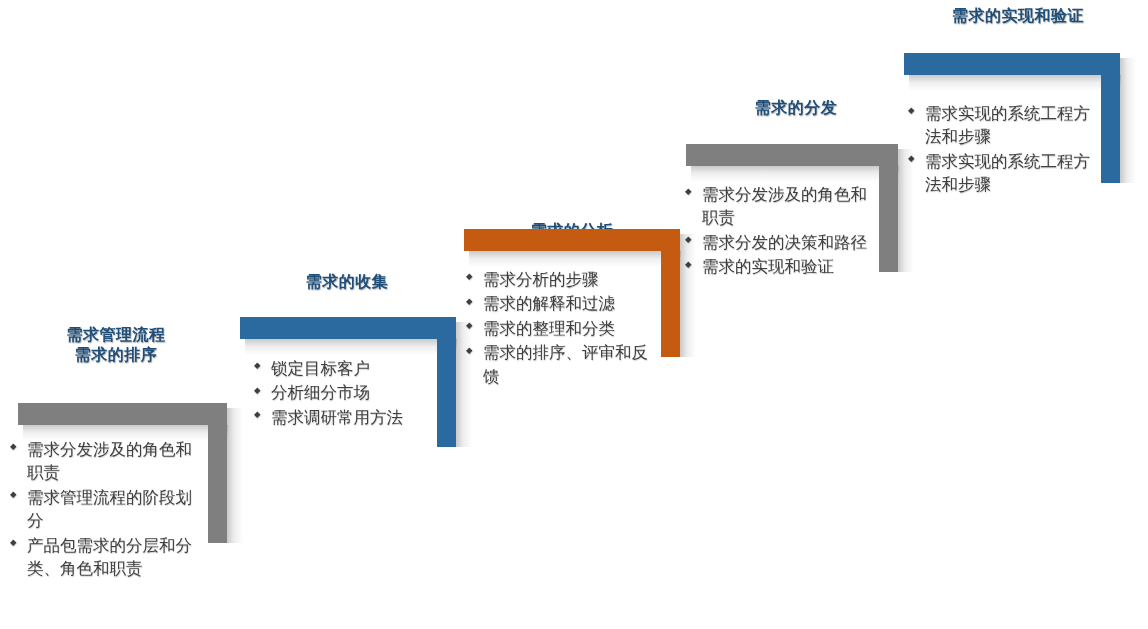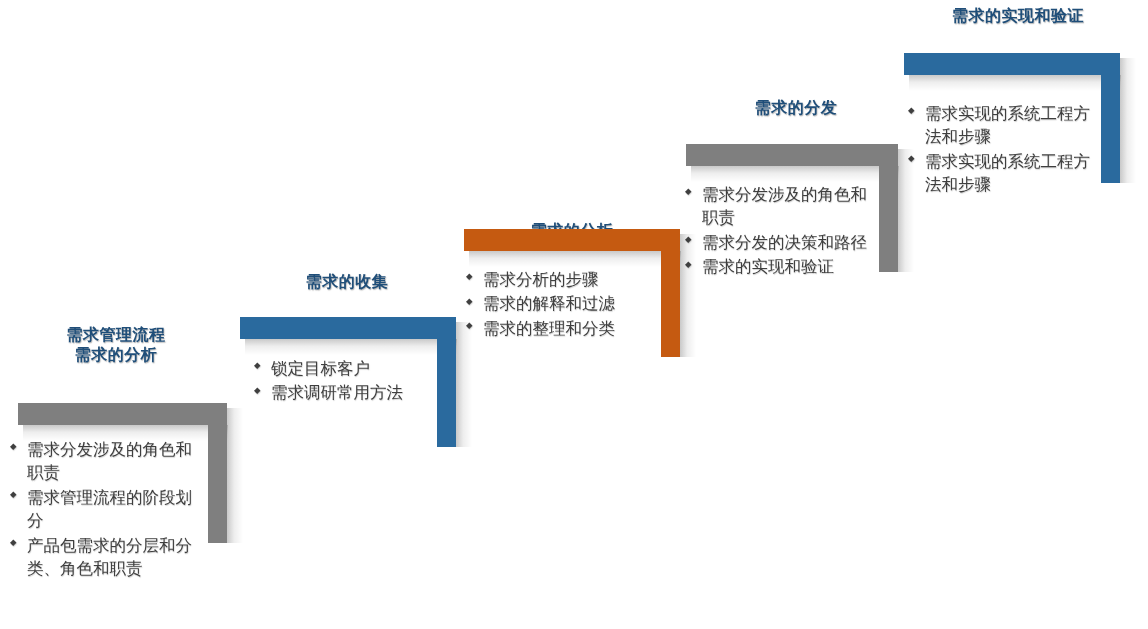--- a/index.html
+++ b/index.html
@@ -92,21 +92,21 @@
     color: #3F3F3F;
   }
 </style>
 </head>
 <body>
 
 <div id="stage">
 
   <div class="step" style="left:0px; top:325px; width:250px;">
     <div class="step-title" style="left:16px; top:0px; width:200px;">需求管理流程
-需求的分析</div>
+需求的排序</div>
     <div class="bracket" style="left:18px; top:78px; width:210px; height:140px;">
       <div class="arm-shadow" style="top:22px; width:205px;"></div>
       <div class="leg-shadow" style="left:209px; top:5px; height:135px;"></div>
       <div class="arm" style="width:209px; background:#7F7F7F;"></div>
       <div class="leg" style="left:190px; height:140px; background:#7F7F7F;"></div>
     </div>
     <ul class="bullets" style="left:10px; top:113px; width:196px;">
       <li>需求分发涉及的角色和职责</li>
       <li>需求管理流程的阶段划分</li>
       <li>产品包需求的分层和分类、角色和职责</li>
@@ -116,36 +116,38 @@
   <div class="step" style="left:232px; top:272px; width:240px;">
     <div class="step-title" style="left:12px; top:0px; width:206px;">需求的收集</div>
     <div class="bracket" style="left:8px; top:45px; width:216px; height:130px;">
       <div class="arm-shadow" style="top:22px; width:212px;"></div>
       <div class="leg-shadow" style="left:216px; top:5px; height:125px;"></div>
       <div class="arm" style="width:216px; background:#2A6A9E;"></div>
       <div class="leg" style="left:197px; height:130px; background:#2A6A9E;"></div>
     </div>
     <ul class="bullets" style="left:22px; top:85px; width:200px;">
       <li>锁定目标客户</li>
+      <li>分析细分市场</li>
       <li>需求调研常用方法</li>
     </ul>
   </div>
 
   <div class="step" style="left:458px; top:183px; width:240px;">
     <div class="step-title" style="left:14px; top:4px; width:200px;margin-top:34px;">需求的分析</div>
     <div class="bracket" style="left:6px; top:46px; width:216px; height:128px;">
       <div class="arm-shadow" style="top:22px; width:212px;"></div>
       <div class="leg-shadow" style="left:216px; top:5px; height:123px;"></div>
       <div class="arm" style="width:216px; background:#C55A11;"></div>
       <div class="leg" style="left:197px; height:128px; background:#C55A11;"></div>
     </div>
     <ul class="bullets" style="left:8px; top:85px; width:186px;">
       <li>需求分析的步骤</li>
       <li>需求的解释和过滤</li>
       <li>需求的整理和分类</li>
+      <li>需求的排序、评审和反馈</li>
     </ul>
   </div>
 
   <div class="step" style="left:680px; top:98px; width:240px;">
     <div class="step-title" style="left:16px; top:0px; width:200px;">需求的分发</div>
     <div class="bracket" style="left:6px; top:46px; width:212px; height:128px;">
       <div class="arm-shadow" style="top:22px; width:208px;"></div>
       <div class="leg-shadow" style="left:212px; top:5px; height:123px;"></div>
       <div class="arm" style="width:212px; background:#7F7F7F;"></div>
       <div class="leg" style="left:193px; height:128px; background:#7F7F7F;"></div>

